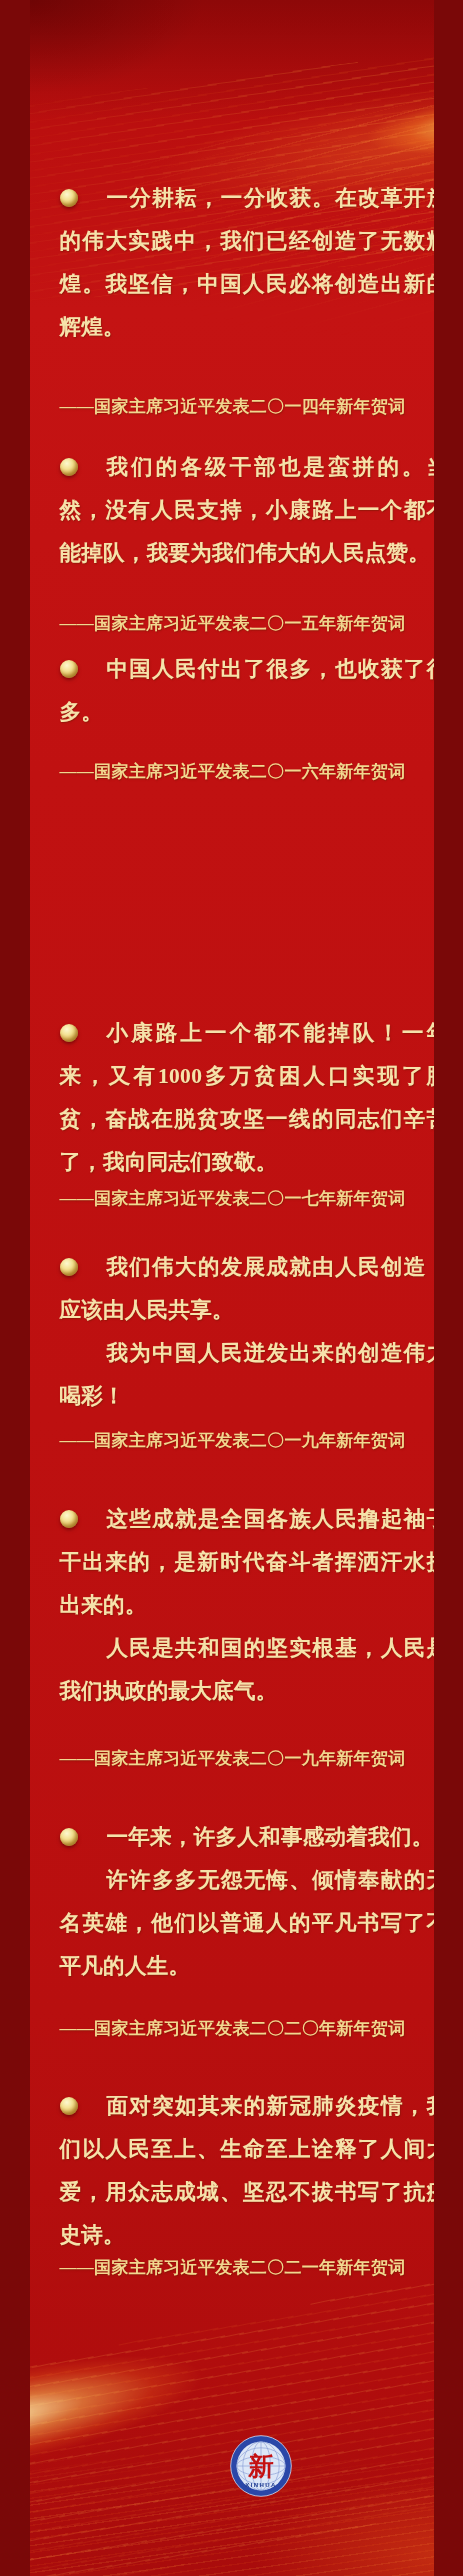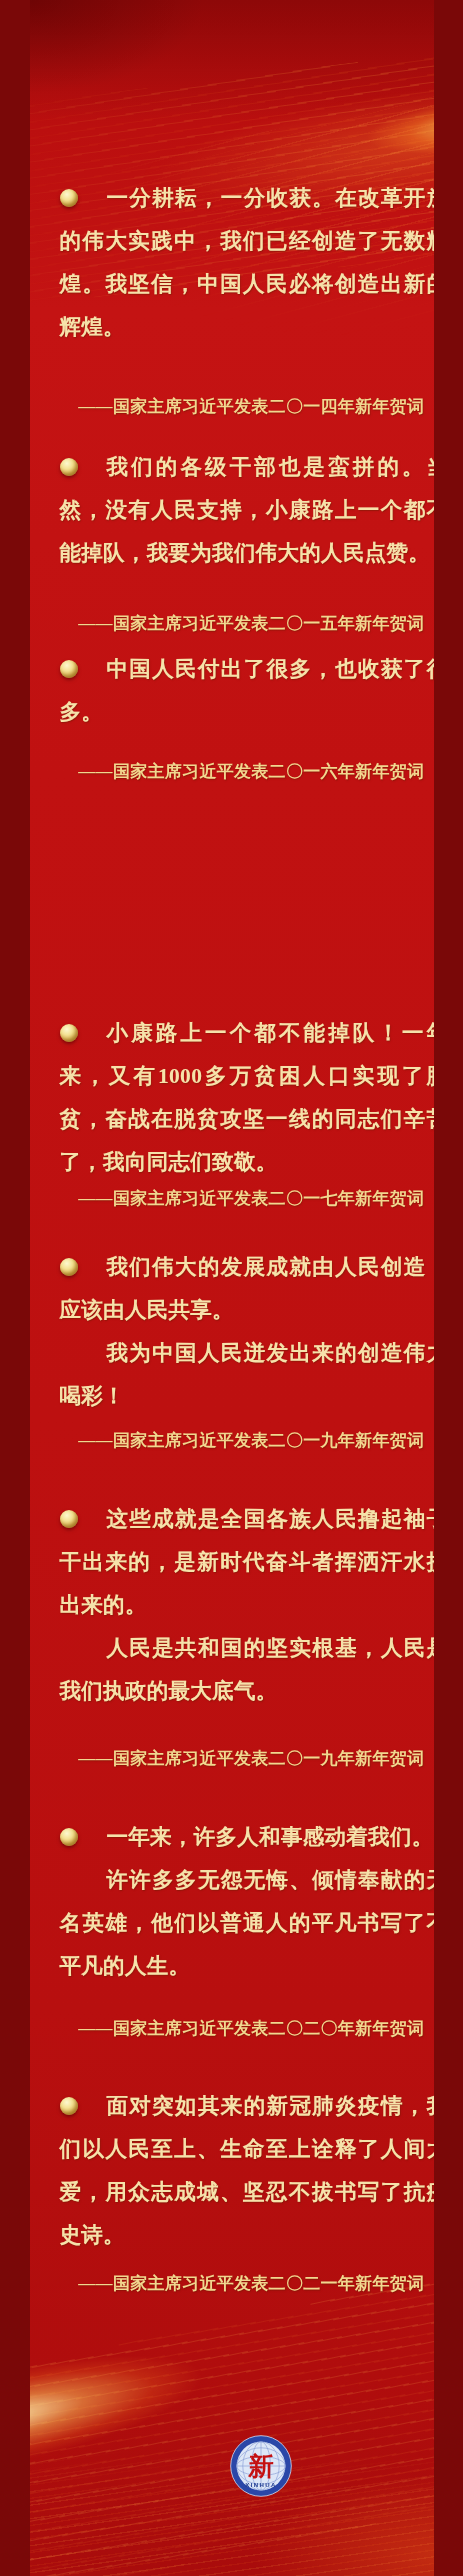--- a/index.html
+++ b/index.html
@@ -75,21 +75,21 @@
     text-indent:47px;
     color:#f6e2aa;
     text-shadow:0.7px 1.3px 1.3px rgba(110,25,0,.55),0 0 0.7px rgba(255,240,190,.35);
     text-align:justify;
   }
   .attr{
     margin:0;
     font-size:17px;line-height:20px;
     font-weight:700;
     letter-spacing:0.3px;
-    text-align:center;
+    text-align:left;
     padding-right:5.4px;
     color:#f1d78f;
     text-shadow:0.7px 1.3px 1.3px rgba(110,25,0,.55);
   }
   .logo{
     position:absolute;left:200px;top:2435px;width:62px;height:62px;
   }
 </style>
 </head>
 <body>
@@ -161,21 +161,21 @@
       <p class="qtext">人民是共和国的坚实根基，人民是我们执政的最大底气。</p>
     </div>
     <p class="attr" style="margin-top:36px">——国家主席习近平发表二〇一九年新年贺词</p>
   </section>
 
   <section class="quote" style="top:2085px">
     <div class="qbody">
       <span class="bullet"></span>
       <p class="qtext">面对突如其来的新冠肺炎疫情，我们以人民至上、生命至上诠释了人间大爱，用众志成城、坚忍不拔书写了抗疫史诗。</p>
     </div>
-    <p class="attr" style="margin-top:17px">——国家主席习近平发表二〇二一年新年贺词</p>
+    <p class="attr" style="margin-top:1px">——国家主席习近平发表二〇二一年新年贺词</p>
   </section>
 
   <svg class="logo" viewBox="0 0 92 92">
     <circle cx="46" cy="46" r="45" fill="#2a47a8"></circle>
     <circle cx="46" cy="46" r="45" fill="none" stroke="#cfdaf0" stroke-width="1.2"></circle>
     <circle cx="46" cy="46" r="36" fill="#dde7f7"></circle>
     <g stroke="#8aa0d6" stroke-width="1" fill="none">
       <ellipse cx="46" cy="46" rx="14" ry="36"></ellipse>
       <ellipse cx="46" cy="46" rx="27" ry="36"></ellipse>
       <ellipse cx="46" cy="46" rx="36" ry="14"></ellipse>

